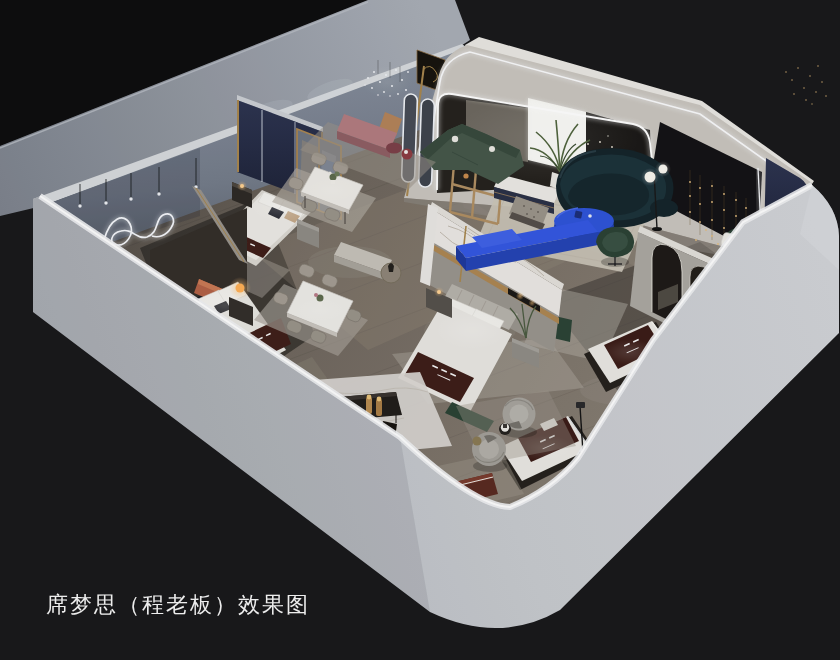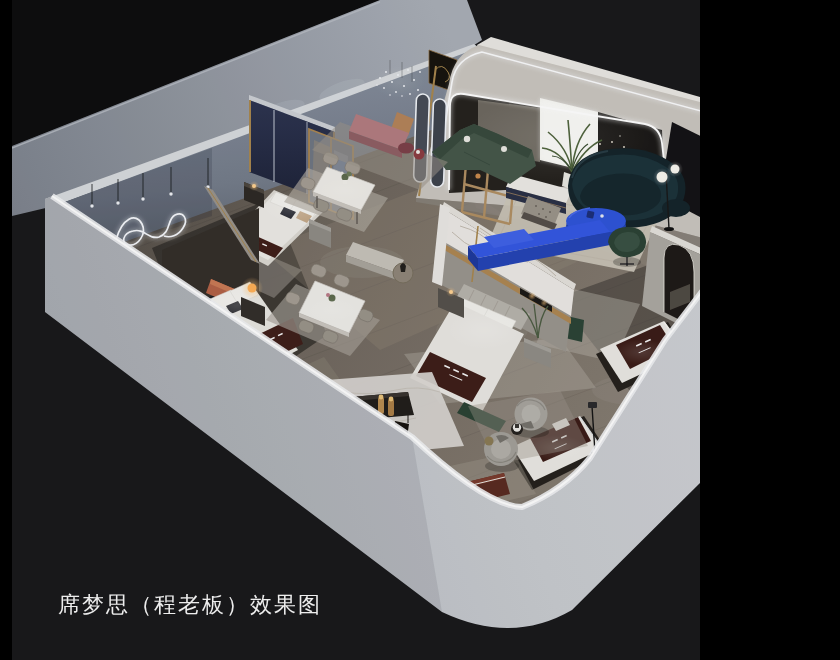--- a/index.html
+++ b/index.html
@@ -1,17 +1,17 @@
 <!DOCTYPE html>
 <html><head>
 <meta charset="utf-8">
 <style>
   html,body{margin:0;padding:0;background:#000;}
-  .stage{position:relative;width:688px;height:660px;overflow:hidden;background:#17171a;
-         font-family:"DejaVu Sans","Liberation Sans",sans-serif;margin-left:12px;}
+  .stage{position:relative;width:840px;height:660px;overflow:hidden;background:#17171a;
+         font-family:"DejaVu Sans","Liberation Sans",sans-serif;}
   .stage svg{position:absolute;left:0;top:0;display:block;}
   .caption{position:absolute;left:46px;top:590px;color:#ededed;font-size:22px;
            letter-spacing:2px;font-weight:500;white-space:nowrap;
            font-family:"DejaVu Sans","Liberation Sans",sans-serif;}
 </style>
 </head>
 <body>
 
 <div class="stage">
 <svg width="840" height="660" viewBox="0 0 840 660">

